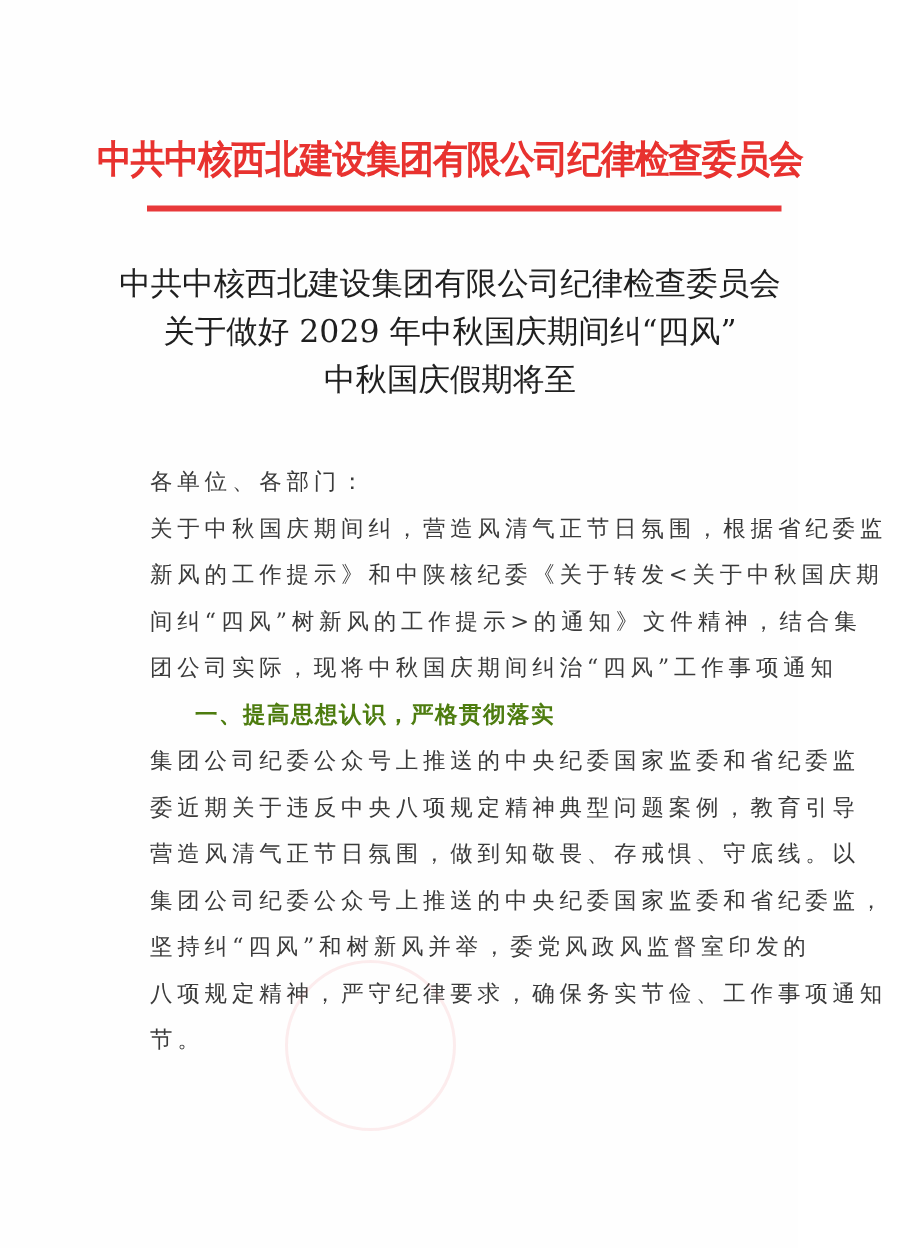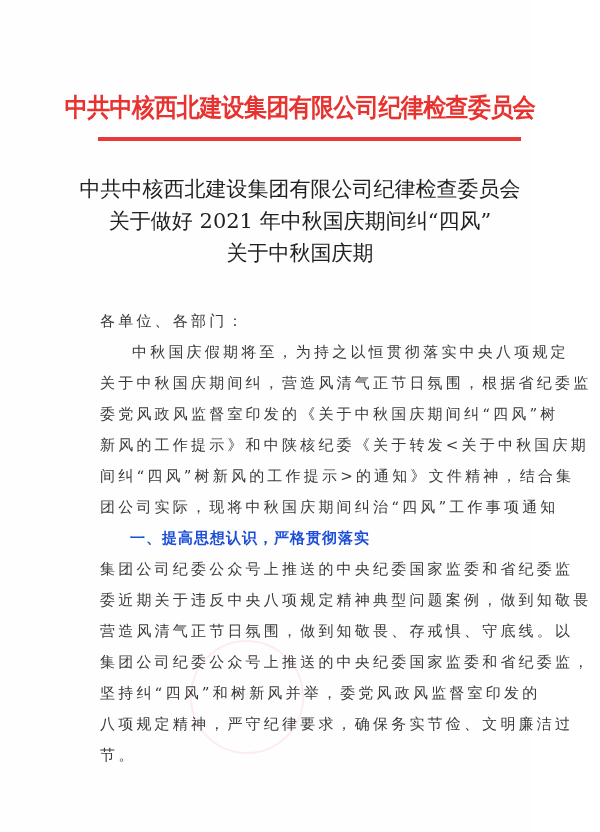--- a/index.html
+++ b/index.html
@@ -66,21 +66,21 @@
       color: #3a3a3a;
       letter-spacing: 3.2px;
     }
     .line { display: block; white-space: nowrap; height: 31px; }
     .indent { padding-left: 32px; }
     .heading {
       font-family: "DejaVu Sans", "Liberation Sans", sans-serif;
       font-weight: bold;
       font-size: 15px;
       letter-spacing: 1px;
-      color: #1d4ed8;
+      color: #4d7c0f;
       padding-left: 30px;
     }
     .stamp-ghost {
       position: absolute;
       left: 190px;
       top: 640px;
       width: 110px;
       height: 110px;
       border-radius: 50%;
       border: 2px solid rgba(232, 80, 90, 0.10);
@@ -90,39 +90,37 @@
 </head>
 <body>
 
 <div class="page">
 
   <div class="letterhead">中共中核西北建设集团有限公司纪律检查委员会</div>
   <div class="red-rule"></div>
 
   <div class="title-block">
     <span class="title-line">中共中核西北建设集团有限公司纪律检查委员会</span>
-    <span class="title-line">关于做好 2021 年中秋国庆期间纠“四风”</span>
-    <span class="title-line">关于中秋国庆期</span>
+    <span class="title-line">关于做好 2029 年中秋国庆期间纠“四风”</span>
+    <span class="title-line">中秋国庆假期将至</span>
   </div>
 
   <div class="body-text">
     <span class="line">各单位、各部门：</span>
 
-    <span class="line indent">中秋国庆假期将至，为持之以恒贯彻落实中央八项规定</span>
     <span class="line">关于中秋国庆期间纠，营造风清气正节日氛围，根据省纪委监</span>
-    <span class="line">委党风政风监督室印发的《关于中秋国庆期间纠“四风”树</span>
     <span class="line">新风的工作提示》和中陕核纪委《关于转发&lt;关于中秋国庆期</span>
     <span class="line">间纠“四风”树新风的工作提示&gt;的通知》文件精神，结合集</span>
     <span class="line">团公司实际，现将中秋国庆期间纠治“四风”工作事项通知</span>
 
     <span class="line heading">一、提高思想认识，严格贯彻落实</span>
 
     <span class="line">集团公司纪委公众号上推送的中央纪委国家监委和省纪委监</span>
-    <span class="line">委近期关于违反中央八项规定精神典型问题案例，做到知敬畏</span>
+    <span class="line">委近期关于违反中央八项规定精神典型问题案例，教育引导</span>
     <span class="line">营造风清气正节日氛围，做到知敬畏、存戒惧、守底线。以</span>
     <span class="line">集团公司纪委公众号上推送的中央纪委国家监委和省纪委监，</span>
     <span class="line">坚持纠“四风”和树新风并举，委党风政风监督室印发的</span>
-    <span class="line">八项规定精神，严守纪律要求，确保务实节俭、文明廉洁过</span>
+    <span class="line">八项规定精神，严守纪律要求，确保务实节俭、工作事项通知</span>
     <span class="line">节。</span>
   </div>
 
   <div class="stamp-ghost"></div>
 </div>
 
 </body></html>

